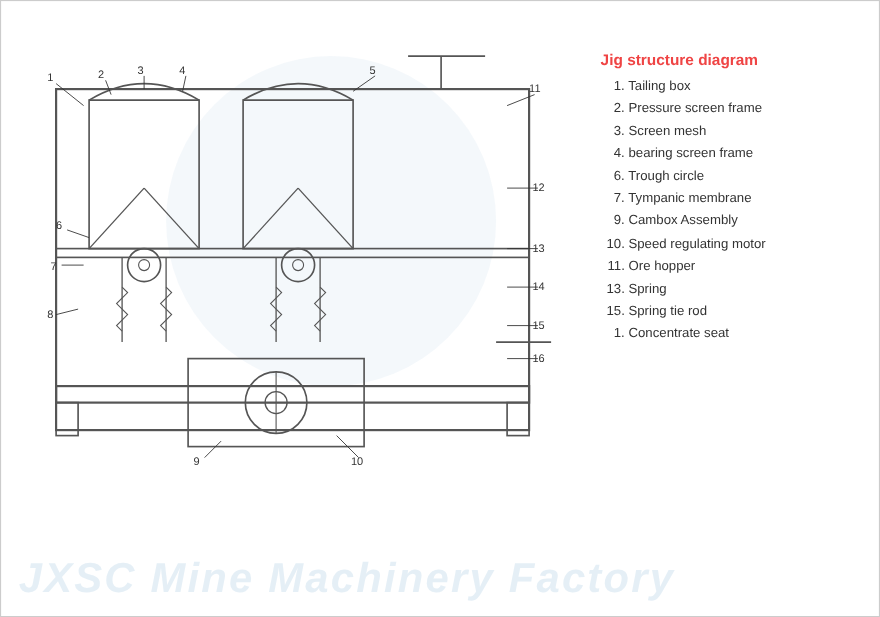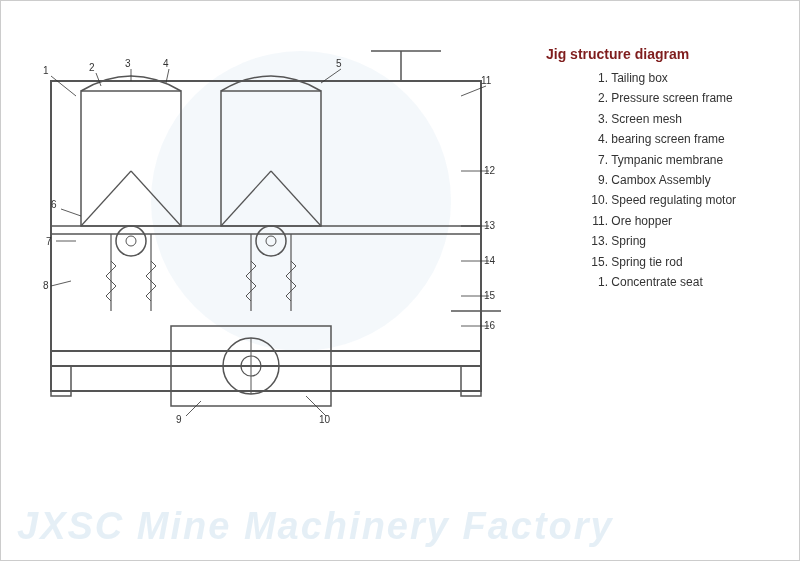--- a/index.html
+++ b/index.html
@@ -33,29 +33,28 @@
     .legend-area {
       position: absolute;
       left: 545px;
       top: 45px;
       width: 245px;
     }
 
     .legend-title {
       font-size: 14px;
       font-weight: bold;
-      color: #7f1d1d;
+      color: #ef4444;
       margin-bottom: 6px;
     }
 
     .legend-item {
       font-size: 12px;
       color: #333;
       line-height: 1.7;
-      margin-left: 40px;
     }
 
     .legend-item .num {
       display: inline-block;
       width: 22px;
       text-align: right;
     }
 
     
     .bottom-watermark {
@@ -192,20 +191,21 @@
     </svg>
   </div>
 
   <div class="legend-area">
     <div class="legend-title">Jig structure diagram</div>
     <div id="legend-list">
         <div class="legend-item"><span class="num">1.</span>  <span>Tailing box</span></div>
         <div class="legend-item"><span class="num">2.</span>  <span>Pressure screen frame</span></div>
         <div class="legend-item"><span class="num">3.</span>  <span>Screen mesh</span></div>
         <div class="legend-item"><span class="num">4.</span>  <span>bearing screen frame</span></div>
+        <div class="legend-item"><span class="num">6.</span>  <span>Trough circle</span></div>
         <div class="legend-item"><span class="num">7.</span>  <span>Tympanic membrane</span></div>
         <div class="legend-item"><span class="num">9.</span>  <span>Cambox Assembly</span></div>
         <div class="legend-item"><span class="num">10.</span>  <span>Speed regulating motor</span></div>
         <div class="legend-item"><span class="num">11.</span>  <span>Ore hopper</span></div>
         <div class="legend-item"><span class="num">13.</span>  <span>Spring</span></div>
         <div class="legend-item"><span class="num">15.</span>  <span>Spring tie rod</span></div>
         <div class="legend-item"><span class="num">1.</span>  <span>Concentrate seat</span></div>
       </div>
   </div>
 

